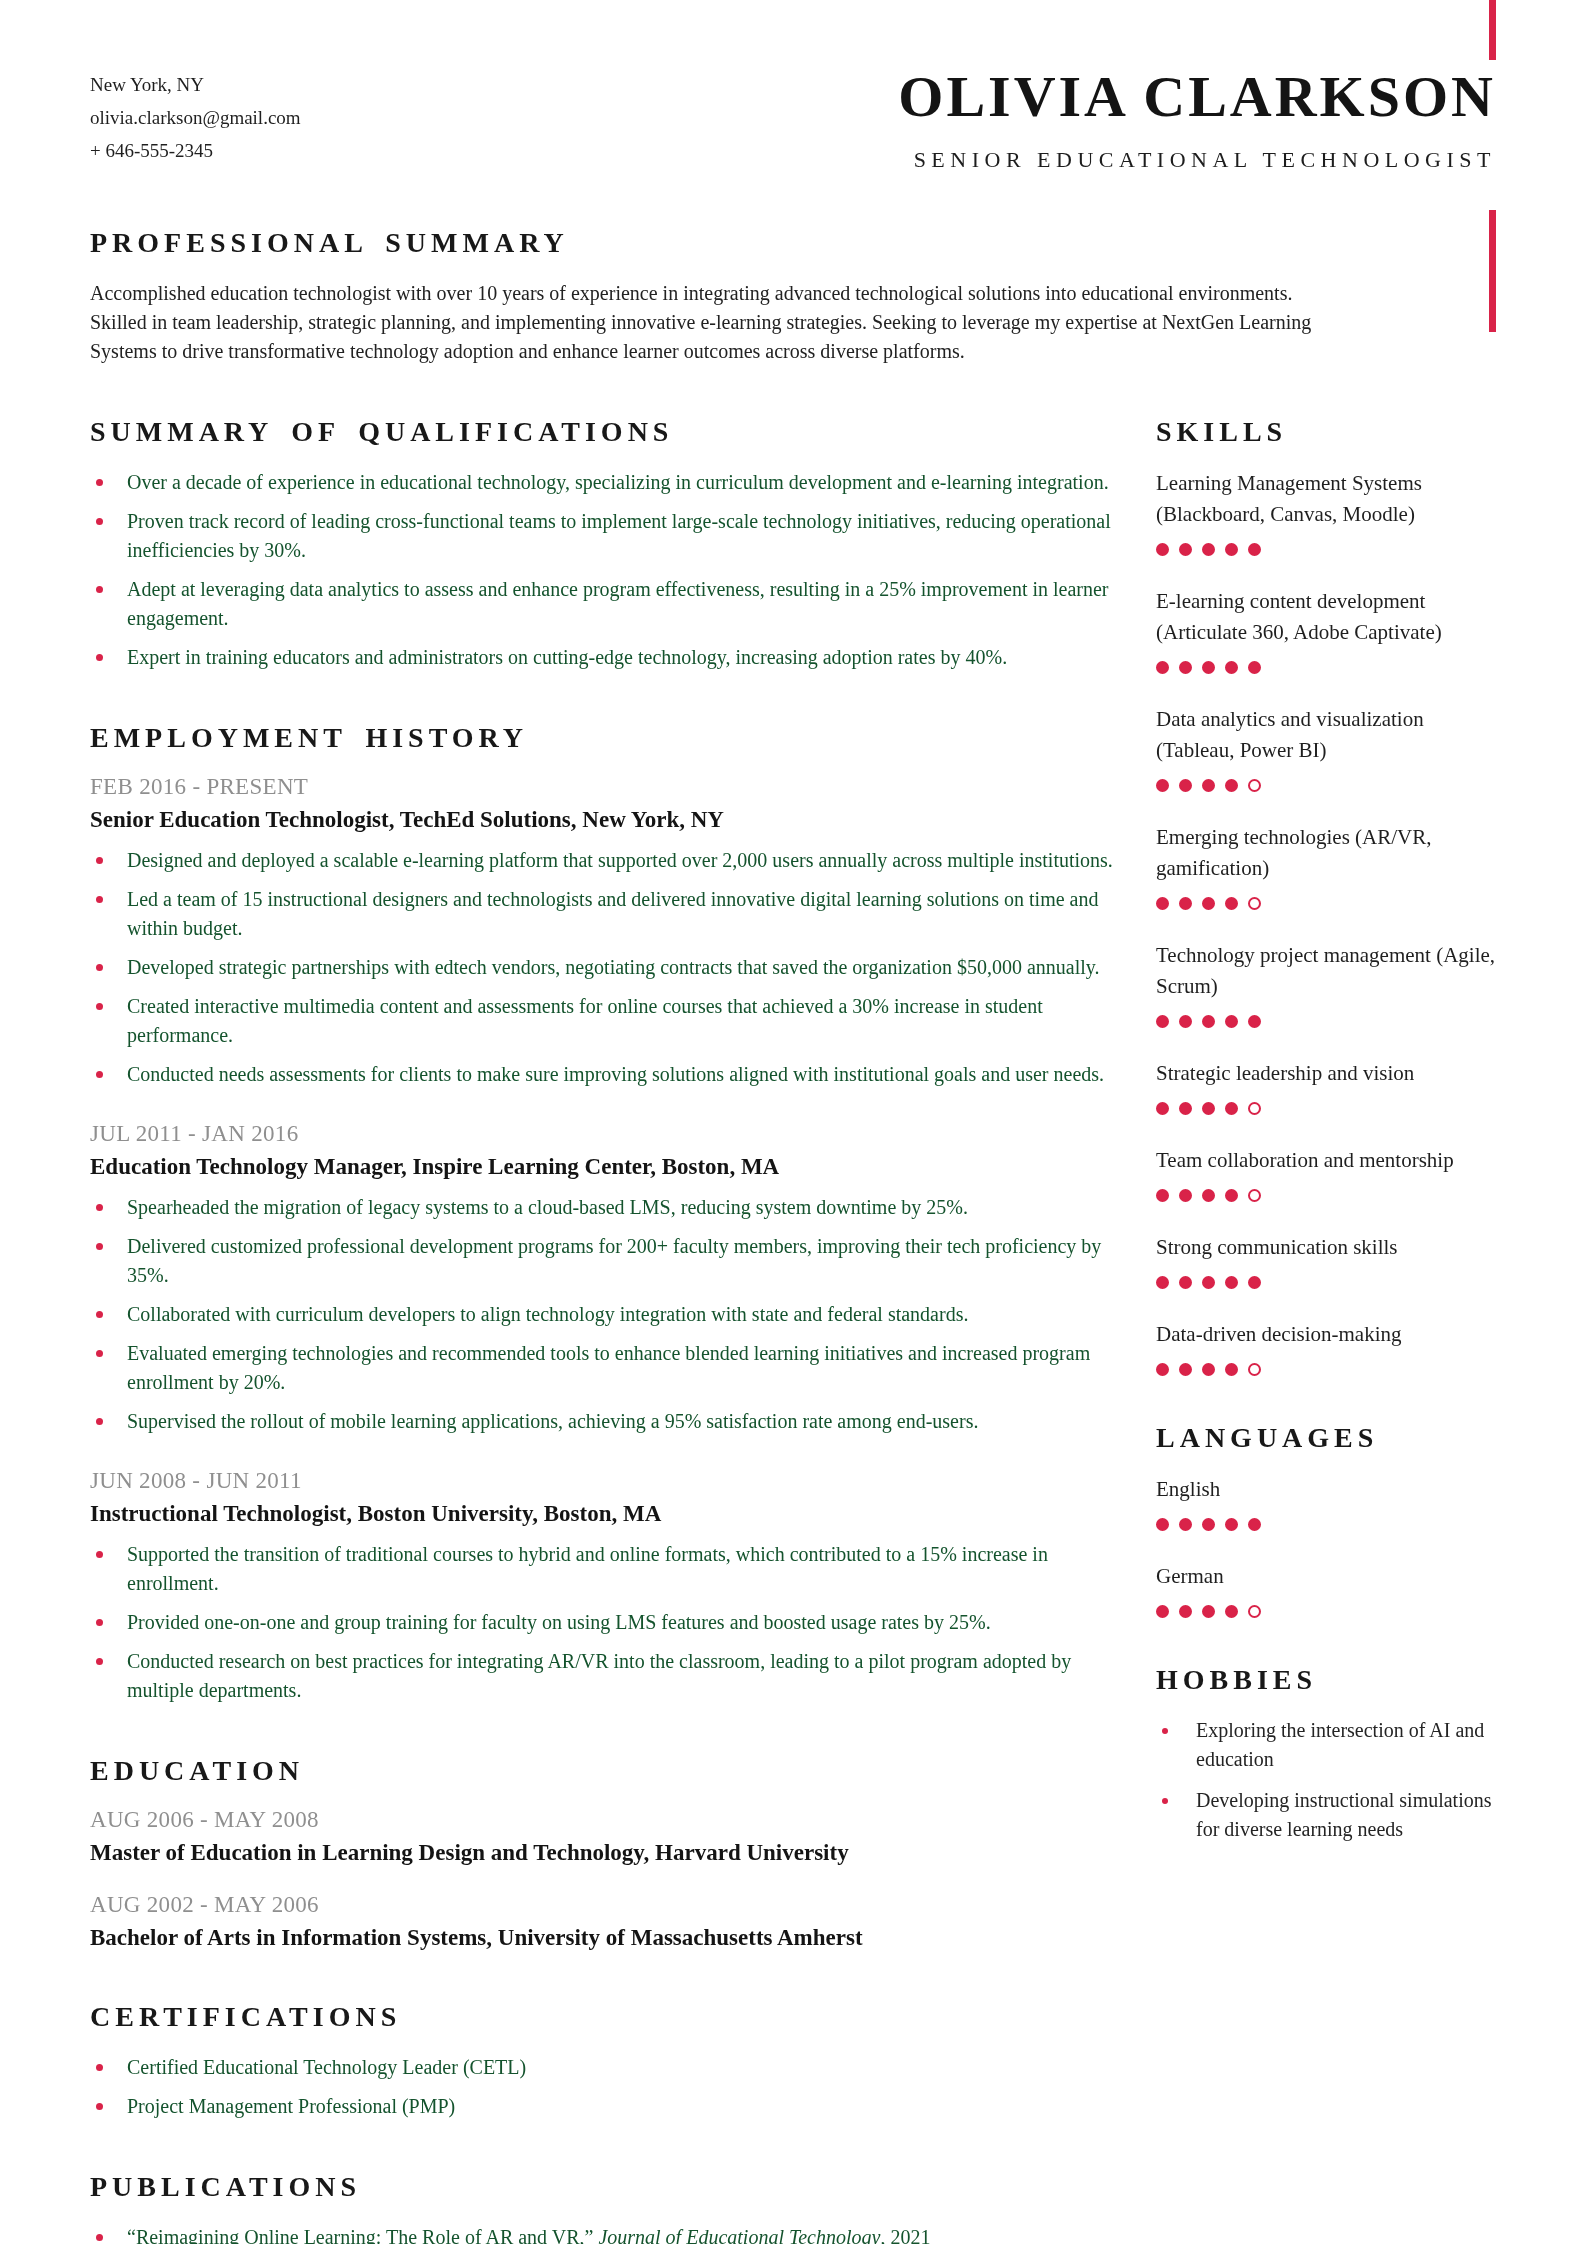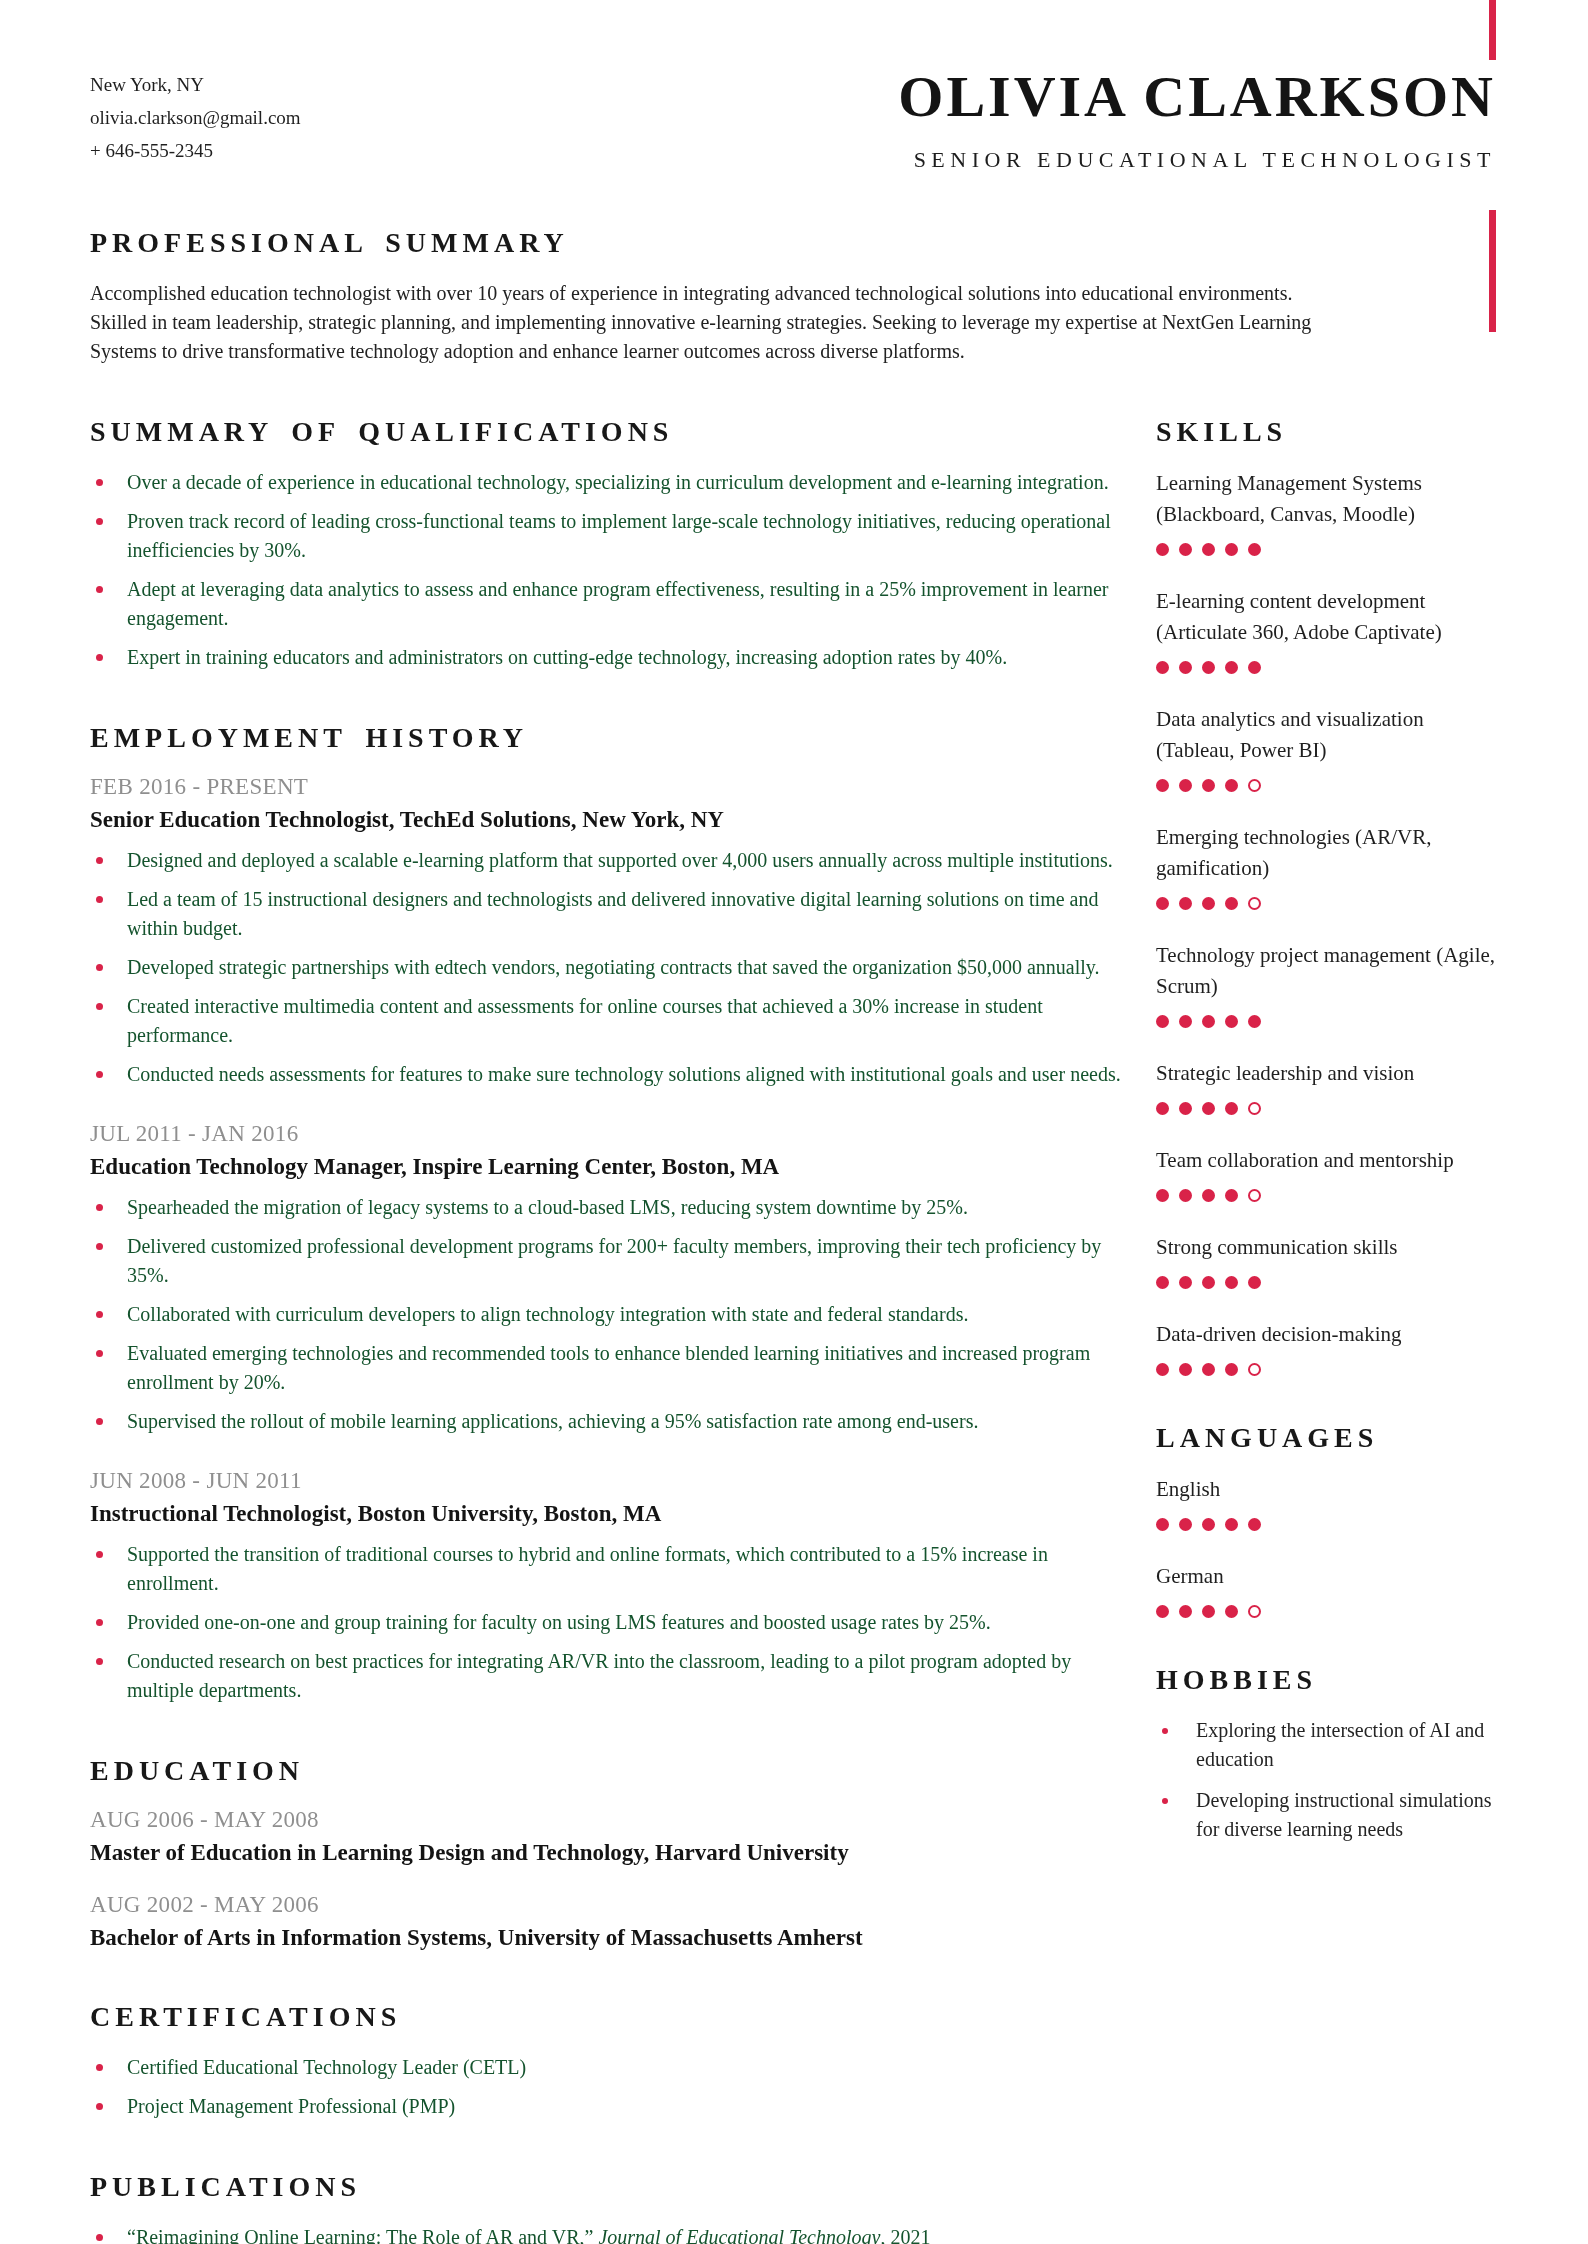--- a/index.html
+++ b/index.html
@@ -112,37 +112,37 @@
         <h2>EMPLOYMENT HISTORY</h2>
         <div>
 
         <div class="job">
               <div class="dates">FEB 2016 - PRESENT</div>
               <h3 class="entry-title">Senior Education Technologist, TechEd Solutions, New York, NY</h3>
               <ul class="blist">
 
               <li class="bitem">
                     <span class="bullet"></span>
-                    <span class="btext">Designed and deployed a scalable e-learning platform that supported over 4,000 users annually across multiple institutions.</span>
+                    <span class="btext">Designed and deployed a scalable e-learning platform that supported over 2,000 users annually across multiple institutions.</span>
                   </li>
                 <li class="bitem">
                     <span class="bullet"></span>
                     <span class="btext">Led a team of 15 instructional designers and technologists and delivered innovative digital learning solutions on time and within budget.</span>
                   </li>
                 <li class="bitem">
                     <span class="bullet"></span>
                     <span class="btext">Developed strategic partnerships with edtech vendors, negotiating contracts that saved the organization $50,000 annually.</span>
                   </li>
                 <li class="bitem">
                     <span class="bullet"></span>
                     <span class="btext">Created interactive multimedia content and assessments for online courses that achieved a 30% increase in student performance.</span>
                   </li>
                 <li class="bitem">
                     <span class="bullet"></span>
-                    <span class="btext">Conducted needs assessments for features to make sure technology solutions aligned with institutional goals and user needs.</span>
+                    <span class="btext">Conducted needs assessments for clients to make sure improving solutions aligned with institutional goals and user needs.</span>
                   </li>
               </ul>
             </div>
             <div class="job">
               <div class="dates">JUL 2011 - JAN 2016</div>
               <h3 class="entry-title">Education Technology Manager, Inspire Learning Center, Boston, MA</h3>
               <ul class="blist">
 
               <li class="bitem">
                     <span class="bullet"></span>

